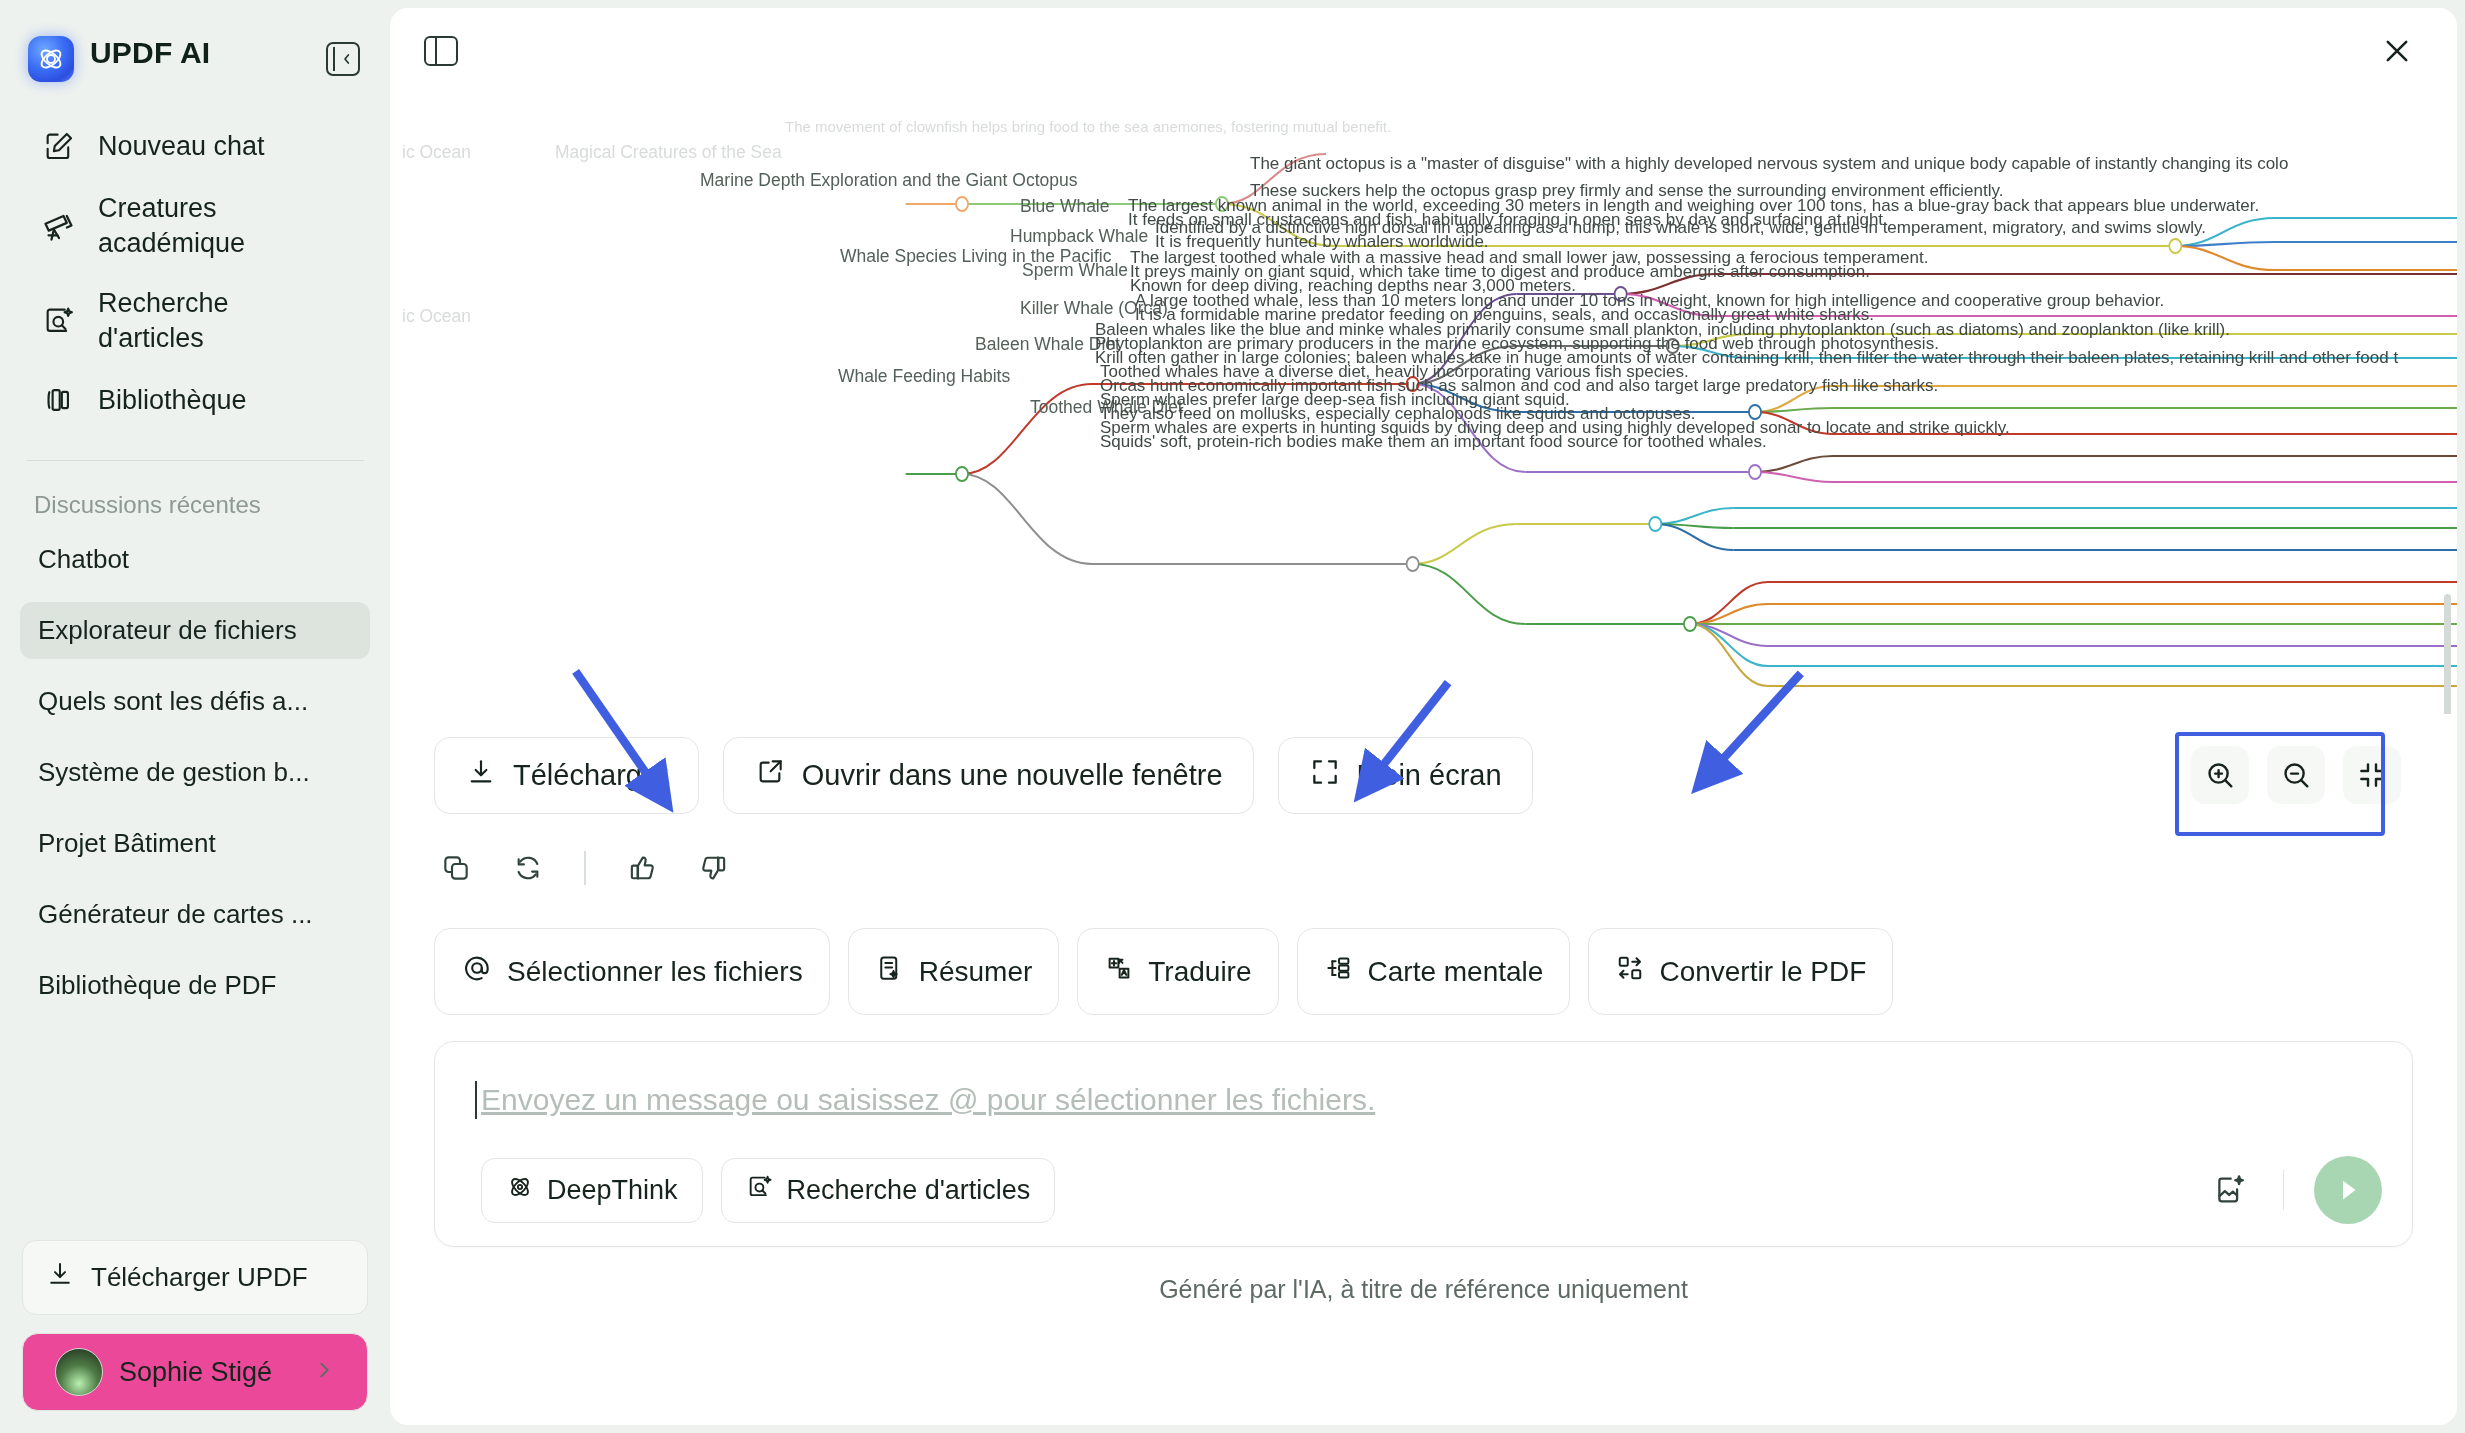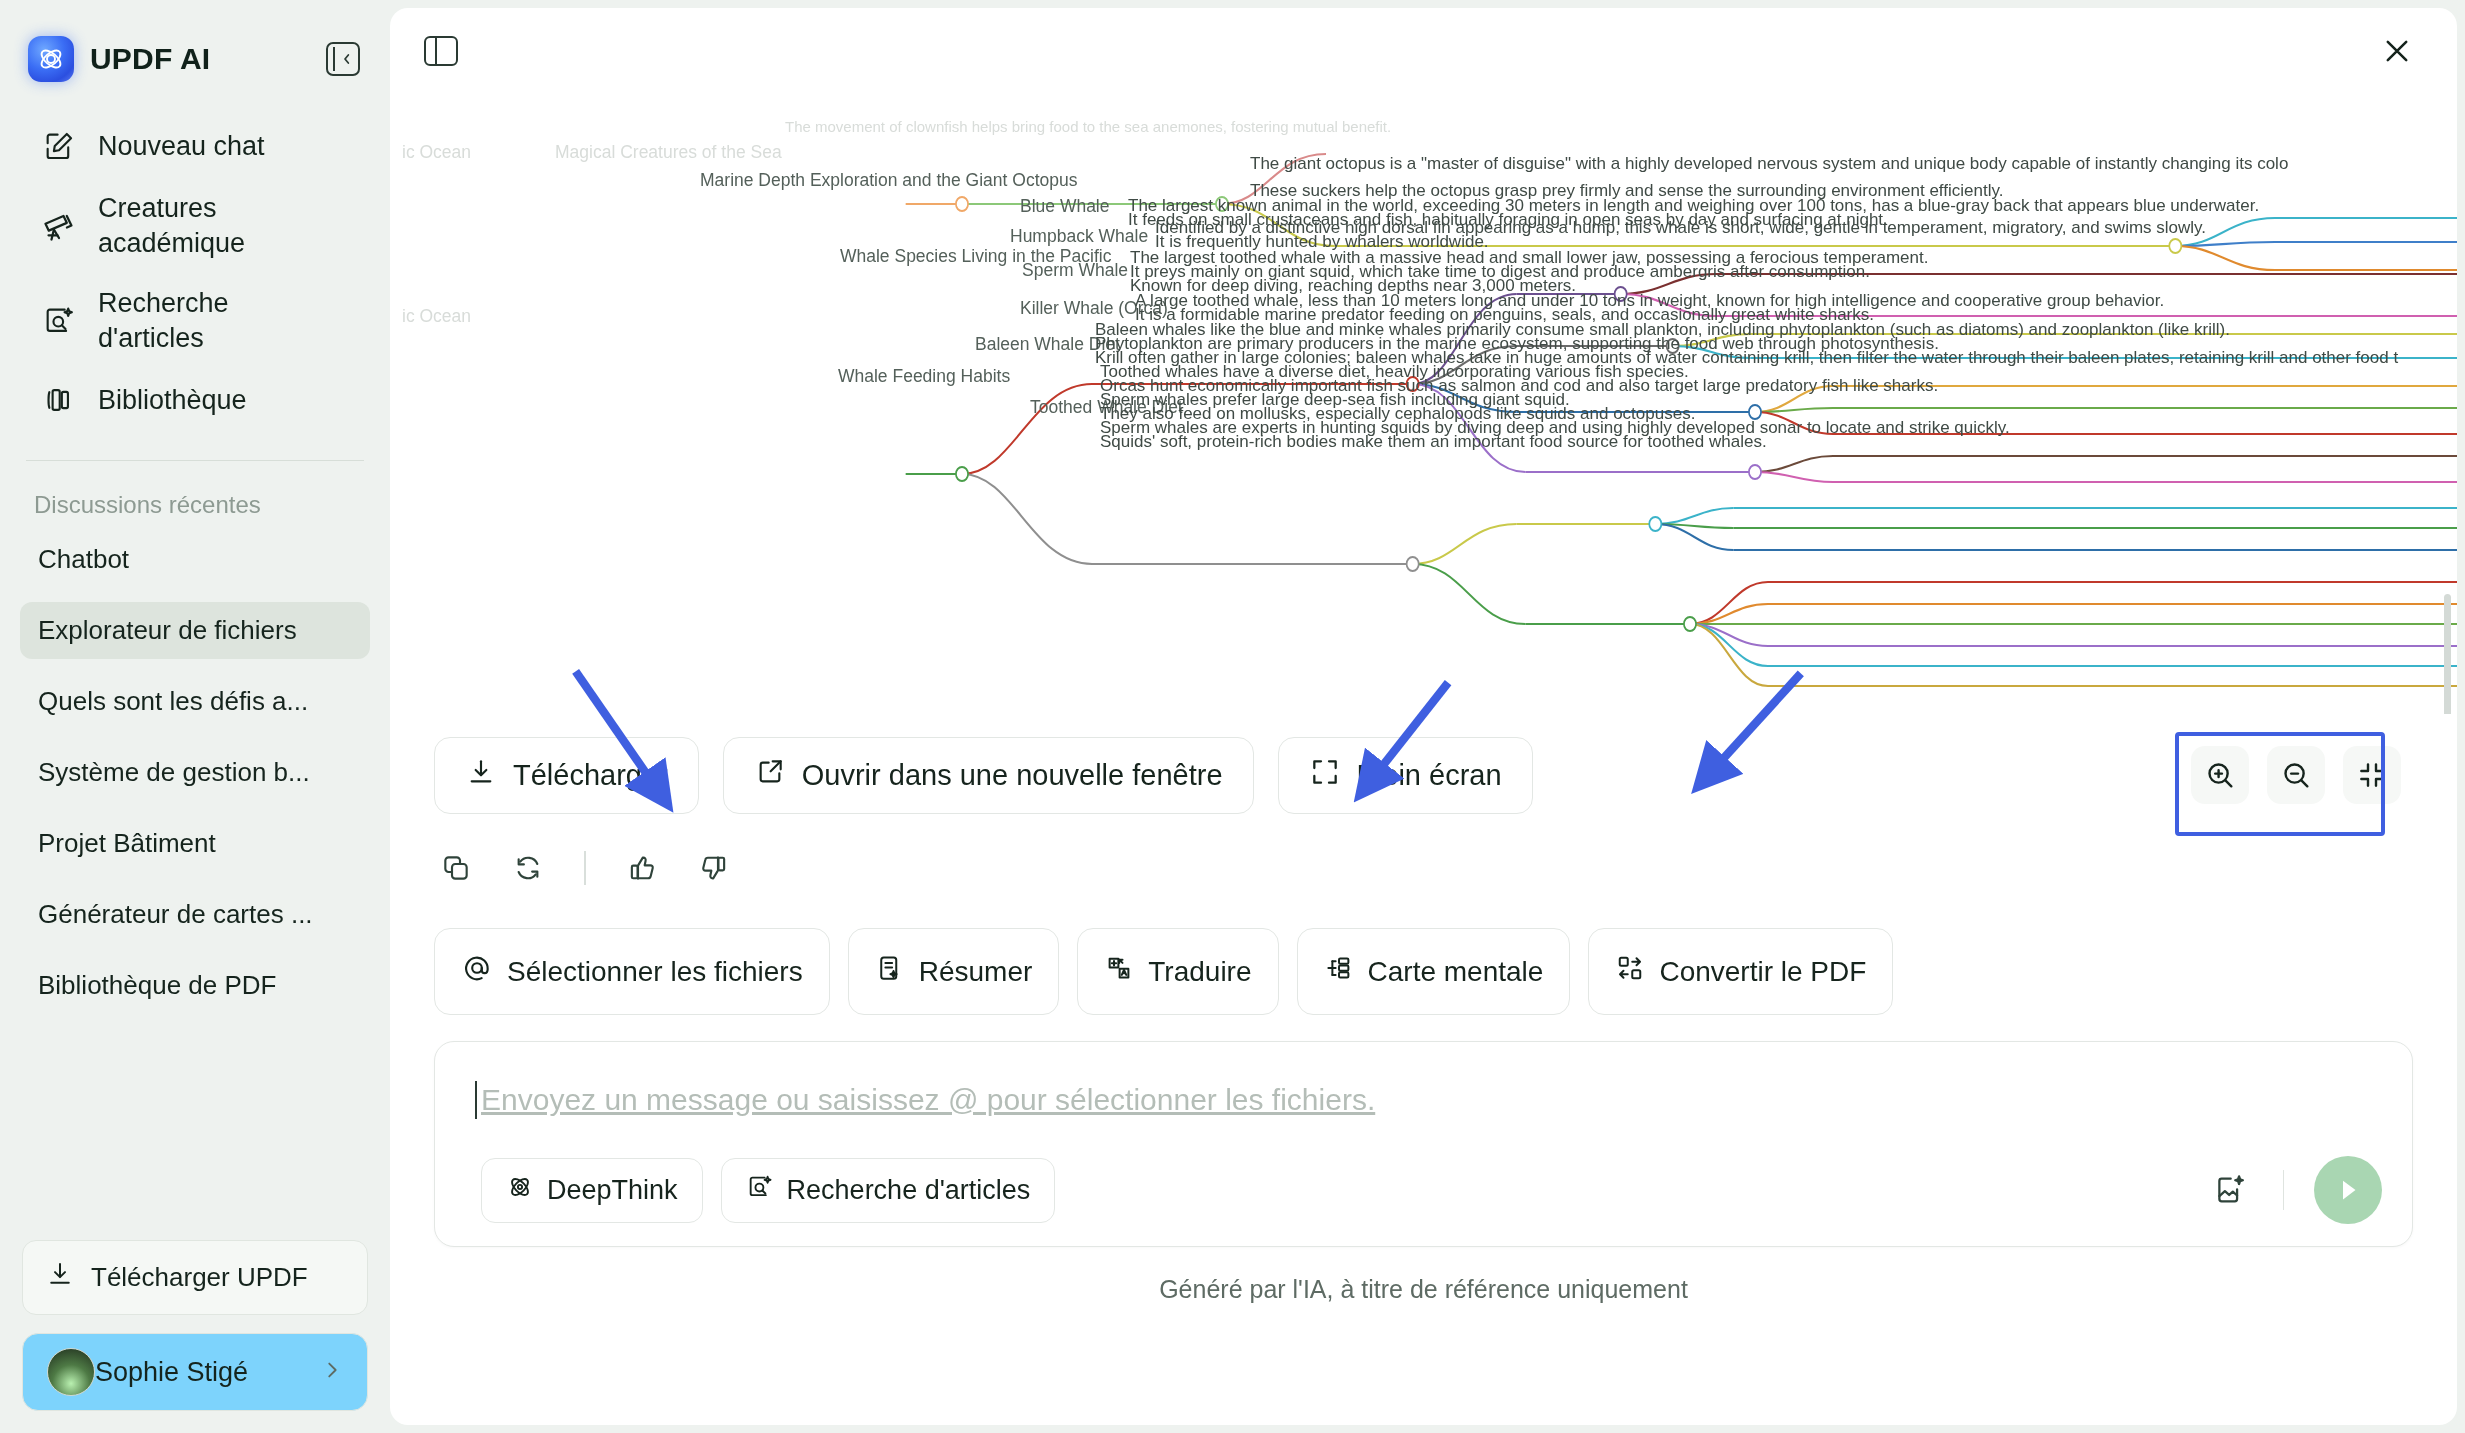--- a/index.html
+++ b/index.html
@@ -15,21 +15,21 @@
   .sidebar {
     width: 390px; height: 1433px;
     background: #eef2ef;
     display: flex; flex-direction: column;
     position: relative; flex: 0 0 390px;
   }
   .sb-header {
     display: flex; align-items: center; justify-content: space-between;
     padding: 26px 30px 0 28px; height: 92px;
   }
-  .brand { display: flex; align-items: center; gap: 16px; }
+  .brand { display: flex; align-items: flex-start; gap: 16px; }
   .brand-logo {
     width: 46px; height: 46px; border-radius: 13px;
     background: radial-gradient(circle at 35% 30%, #6fa8ff 0%, #3b6ef5 45%, #2b4fe0 75%, #5b7bf0 100%);
     display: flex; align-items: center; justify-content: center;
     box-shadow: 0 0 14px rgba(59,110,245,.45);
   }
   .brand-name { font-size: 30px; font-weight: 700; color: #10211a; letter-spacing: .2px; }
   .collapse-btn {
     width: 34px; height: 34px; border: 2.2px solid #2a3a33; border-radius: 7px;
     display: flex; align-items: center; justify-content: center; cursor: pointer;
@@ -68,23 +68,23 @@
   }
 
   .sb-bottom { padding: 0 22px 22px 22px; }
   .download-btn {
     display:flex; align-items:center; gap:16px;
     background:#f5f8f5; border:1px solid #e0e6e0; border-radius:14px;
     padding: 18px 22px; font-size: 26px; color:#15241d; cursor:pointer;
     margin-bottom: 18px;
   }
   .user-card {
-    display:flex; align-items:center; 
-    background:#7dd3fc; border:1px solid #e0e6e0; border-radius:16px;
-    padding: 14px 24px; cursor:pointer;
+    display:flex; align-items:center; gap:16px;
+    background:#ec4899; border:1px solid #e0e6e0; border-radius:16px;
+    padding: 14px 32px; cursor:pointer;
   }
   .avatar {
     width:48px;height:48px;border-radius:50%;flex:0 0 48px;
     background: radial-gradient(circle at 50% 75%, #b9f0b0 0%, #4e7a45 45%, #1d2a1c 100%);
     border:1px solid #cfd8cf;
   }
   .user-name { font-size:27px; color:#15241d; flex:1; }
   .chev { color:#5d6b63; font-size:26px; }
 
   

